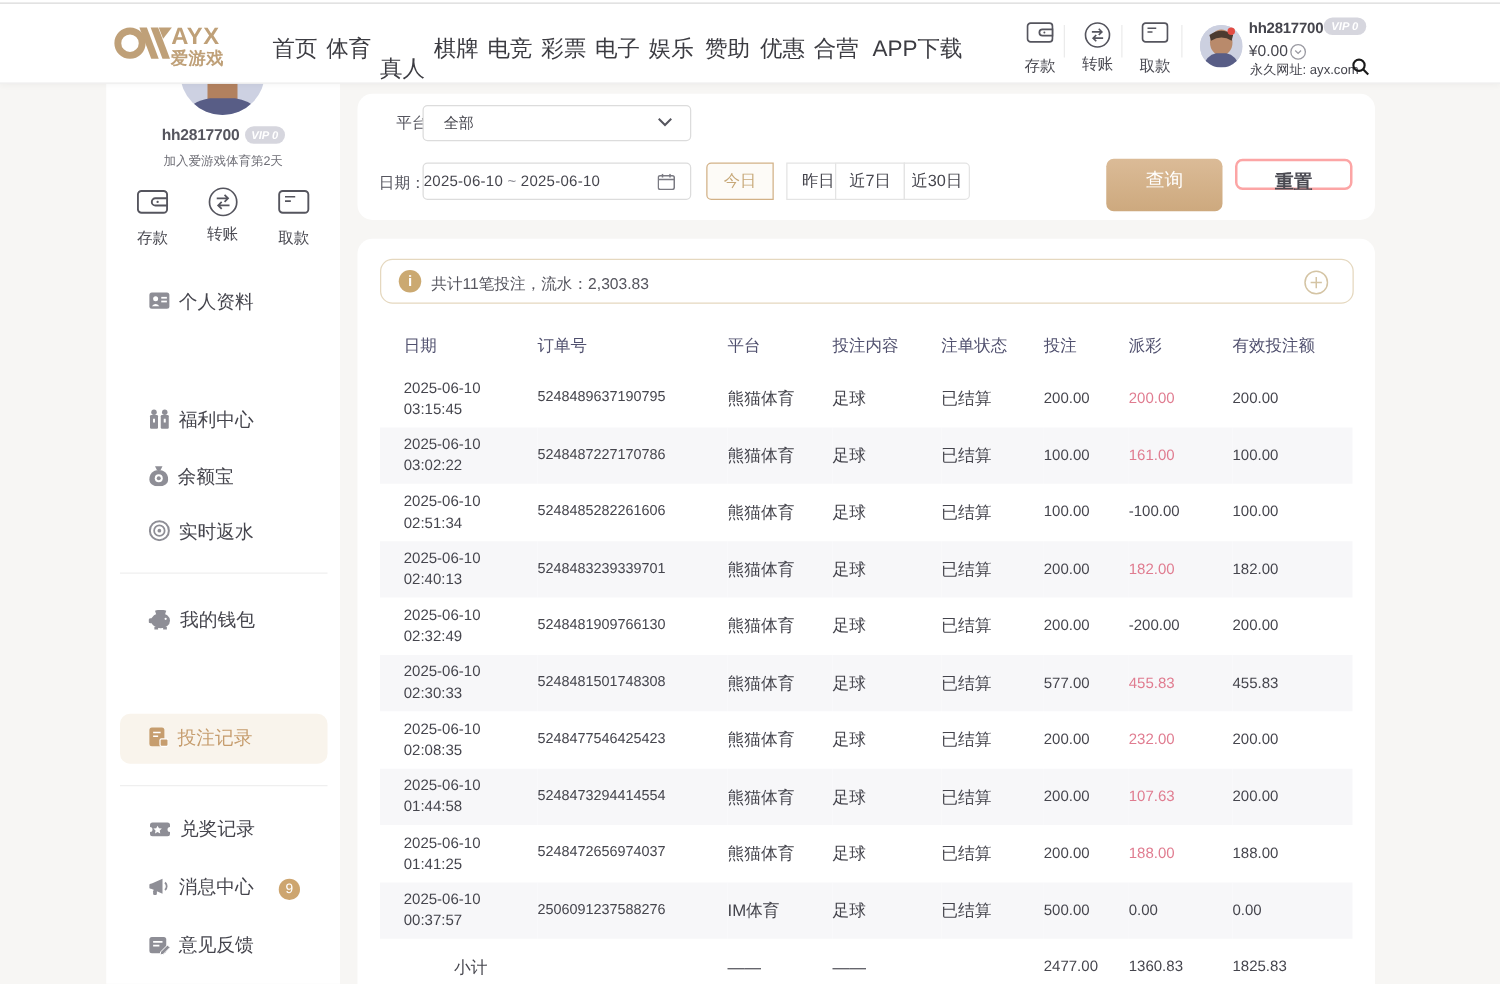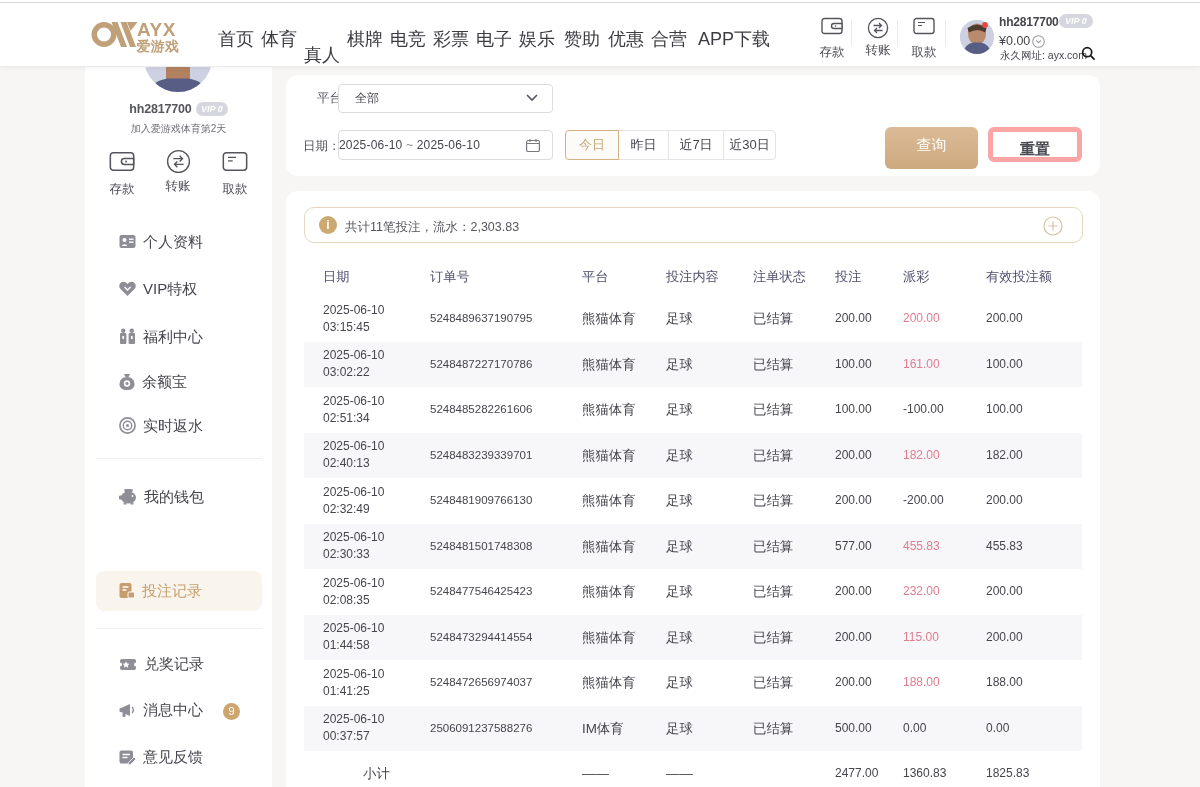--- a/index.html
+++ b/index.html
@@ -152,24 +152,20 @@
     <div class="lbl">取款</div>
   </div>
 
   <div class="sideitem" style="top:155px;"><svg width="17" height="17" viewBox="0 0 17 17" fill="#8e8e96">
         <rect x="0.5" y="2" width="16" height="13" rx="2"></rect>
         <circle cx="5.5" cy="7" r="2" fill="#fff"></circle>
         <path d="M2.5 13 q3-3.5 6 0 z" fill="#fff"></path>
         <rect x="10" y="5.5" width="4.5" height="1.4" fill="#fff"></rect>
         <rect x="10" y="8.5" width="4.5" height="1.4" fill="#fff"></rect>
       </svg>个人资料</div>
-  <div class="sideitem" style="top:202px;"><svg width="17" height="16" viewBox="0 0 17 16" fill="#8e8e96">
-        <path d="M8.5 15 L1.5 8 a4.2 4.2 0 0 1 6-6 l1 1 l1-1 a4.2 4.2 0 0 1 6 6 z"></path>
-        <path d="M5.5 6 l3 3 l3-3" stroke="#fff" stroke-width="1.3" fill="none"></path>
-      </svg>VIP特权</div>
   <div class="sideitem" style="top:250px;"><svg width="17" height="17" viewBox="0 0 17 17" fill="#8e8e96">
         <rect x="1" y="5" width="6.4" height="11" rx="1"></rect>
         <rect x="9.6" y="5" width="6.4" height="11" rx="1"></rect>
         <circle cx="4.2" cy="2.8" r="2.2"></circle>
         <circle cx="12.8" cy="2.8" r="2.2"></circle>
         <rect x="3.4" y="8" width="1.6" height="3" fill="#fff"></rect>
         <rect x="12" y="8" width="1.6" height="3" fill="#fff"></rect>
       </svg>福利中心</div>
   <div class="sideitem" style="top:295px;"><svg width="16" height="17" viewBox="0 0 16 17" fill="#8e8e96">
         <path d="M5 1 h6 l-1.5 3 h-3 z"></path>
@@ -222,25 +218,25 @@
       </svg>
   </div>
   <div class="flbl" style="left:17px;top:63px;">日期：</div>
   <div class="fbox" style="left:52px;top:55px;width:215px;height:30px;line-height:28px;letter-spacing:0.2px;">2025-06-10 <span style="color:#8a8a92;">~</span> 2025-06-10
     <svg class="abs" style="right:12px;top:8px;" width="14" height="13" viewBox="0 0 14 13" fill="none" stroke="#7a7a82" stroke-width="1.2">
         <rect x="0.6" y="1.5" width="12.8" height="11" rx="1.5"></rect>
         <path d="M0.6 4.5 h12.8 M4 0 v3 M10 0 v3"></path>
       </svg>
   </div>
   <div class="qbtn" style="left:279px;width:54px;border-color:#d2b187;color:#c7a878;background:#fdfbf7;border-radius:4px 0 0 4px;z-index:2;">今日</div>
-  <div class="qbtn" style="left:332px;width:51px;">昨日</div>
+  <div class="qbtn" style="left:343px;width:51px;">昨日</div>
   <div class="qbtn" style="left:382px;width:56px;">近7日</div>
   <div class="qbtn" style="left:437px;width:53px;border-radius:0 4px 4px 0;">近30日</div>
   <div class="abs" style="left:599px;top:52px;width:93px;height:42px;border-radius:6px;background:linear-gradient(180deg,#dbbb97,#cda97e);color:#fff;font-size:15px;text-align:center;line-height:35px;">查询</div>
-  <div class="abs" style="left:702px;top:52px;width:94px;height:35px;border-radius:6px;background:#fff;border:5px solid #fca5a5;color:#4a4a52;font-size:15px;text-align:center;line-height:33px;font-weight:bold;">重置</div>
+  <div class="abs" style="left:702px;top:52px;width:94px;height:25px;border-radius:6px;background:#fff;border:2px solid #fca5a5;color:#4a4a52;font-size:15px;text-align:center;line-height:33px;font-weight:bold;">重置</div>
 </div>
 <div id="tcard">
   <div id="infobar">
     <div class="abs" style="left:14px;top:8px;width:18px;height:18px;border-radius:50%;background:#cba971;color:#fff;font-size:12px;font-weight:bold;text-align:center;line-height:18px;">i</div>
     <div class="abs" style="left:40px;top:11px;font-size:12.5px;color:#55555e;">共计11笔投注，流水：2,303.83</div>
     <svg class="abs" style="right:19px;top:8px;" width="20" height="20" viewBox="0 0 20 20" fill="none" stroke="#d4c4a4" stroke-width="1.2">
         <circle cx="10" cy="10" r="9"></circle>
         <path d="M10 5.5 v9 M5.5 10 h9"></path>
       </svg>
   </div>
@@ -339,21 +335,21 @@
             <td class="red">232.00</td>
             <td>200.00</td>
           </tr>
       <tr>
             <td>2025-06-10<br>01:44:58</td>
             <td>5248473294414554</td>
             <td>熊猫体育</td>
             <td>足球</td>
             <td>已结算</td>
             <td>200.00</td>
-            <td class="red">115.00</td>
+            <td class="red">107.63</td>
             <td>200.00</td>
           </tr>
       <tr>
             <td>2025-06-10<br>01:41:25</td>
             <td>5248472656974037</td>
             <td>熊猫体育</td>
             <td>足球</td>
             <td>已结算</td>
             <td>200.00</td>
             <td class="red">188.00</td>

